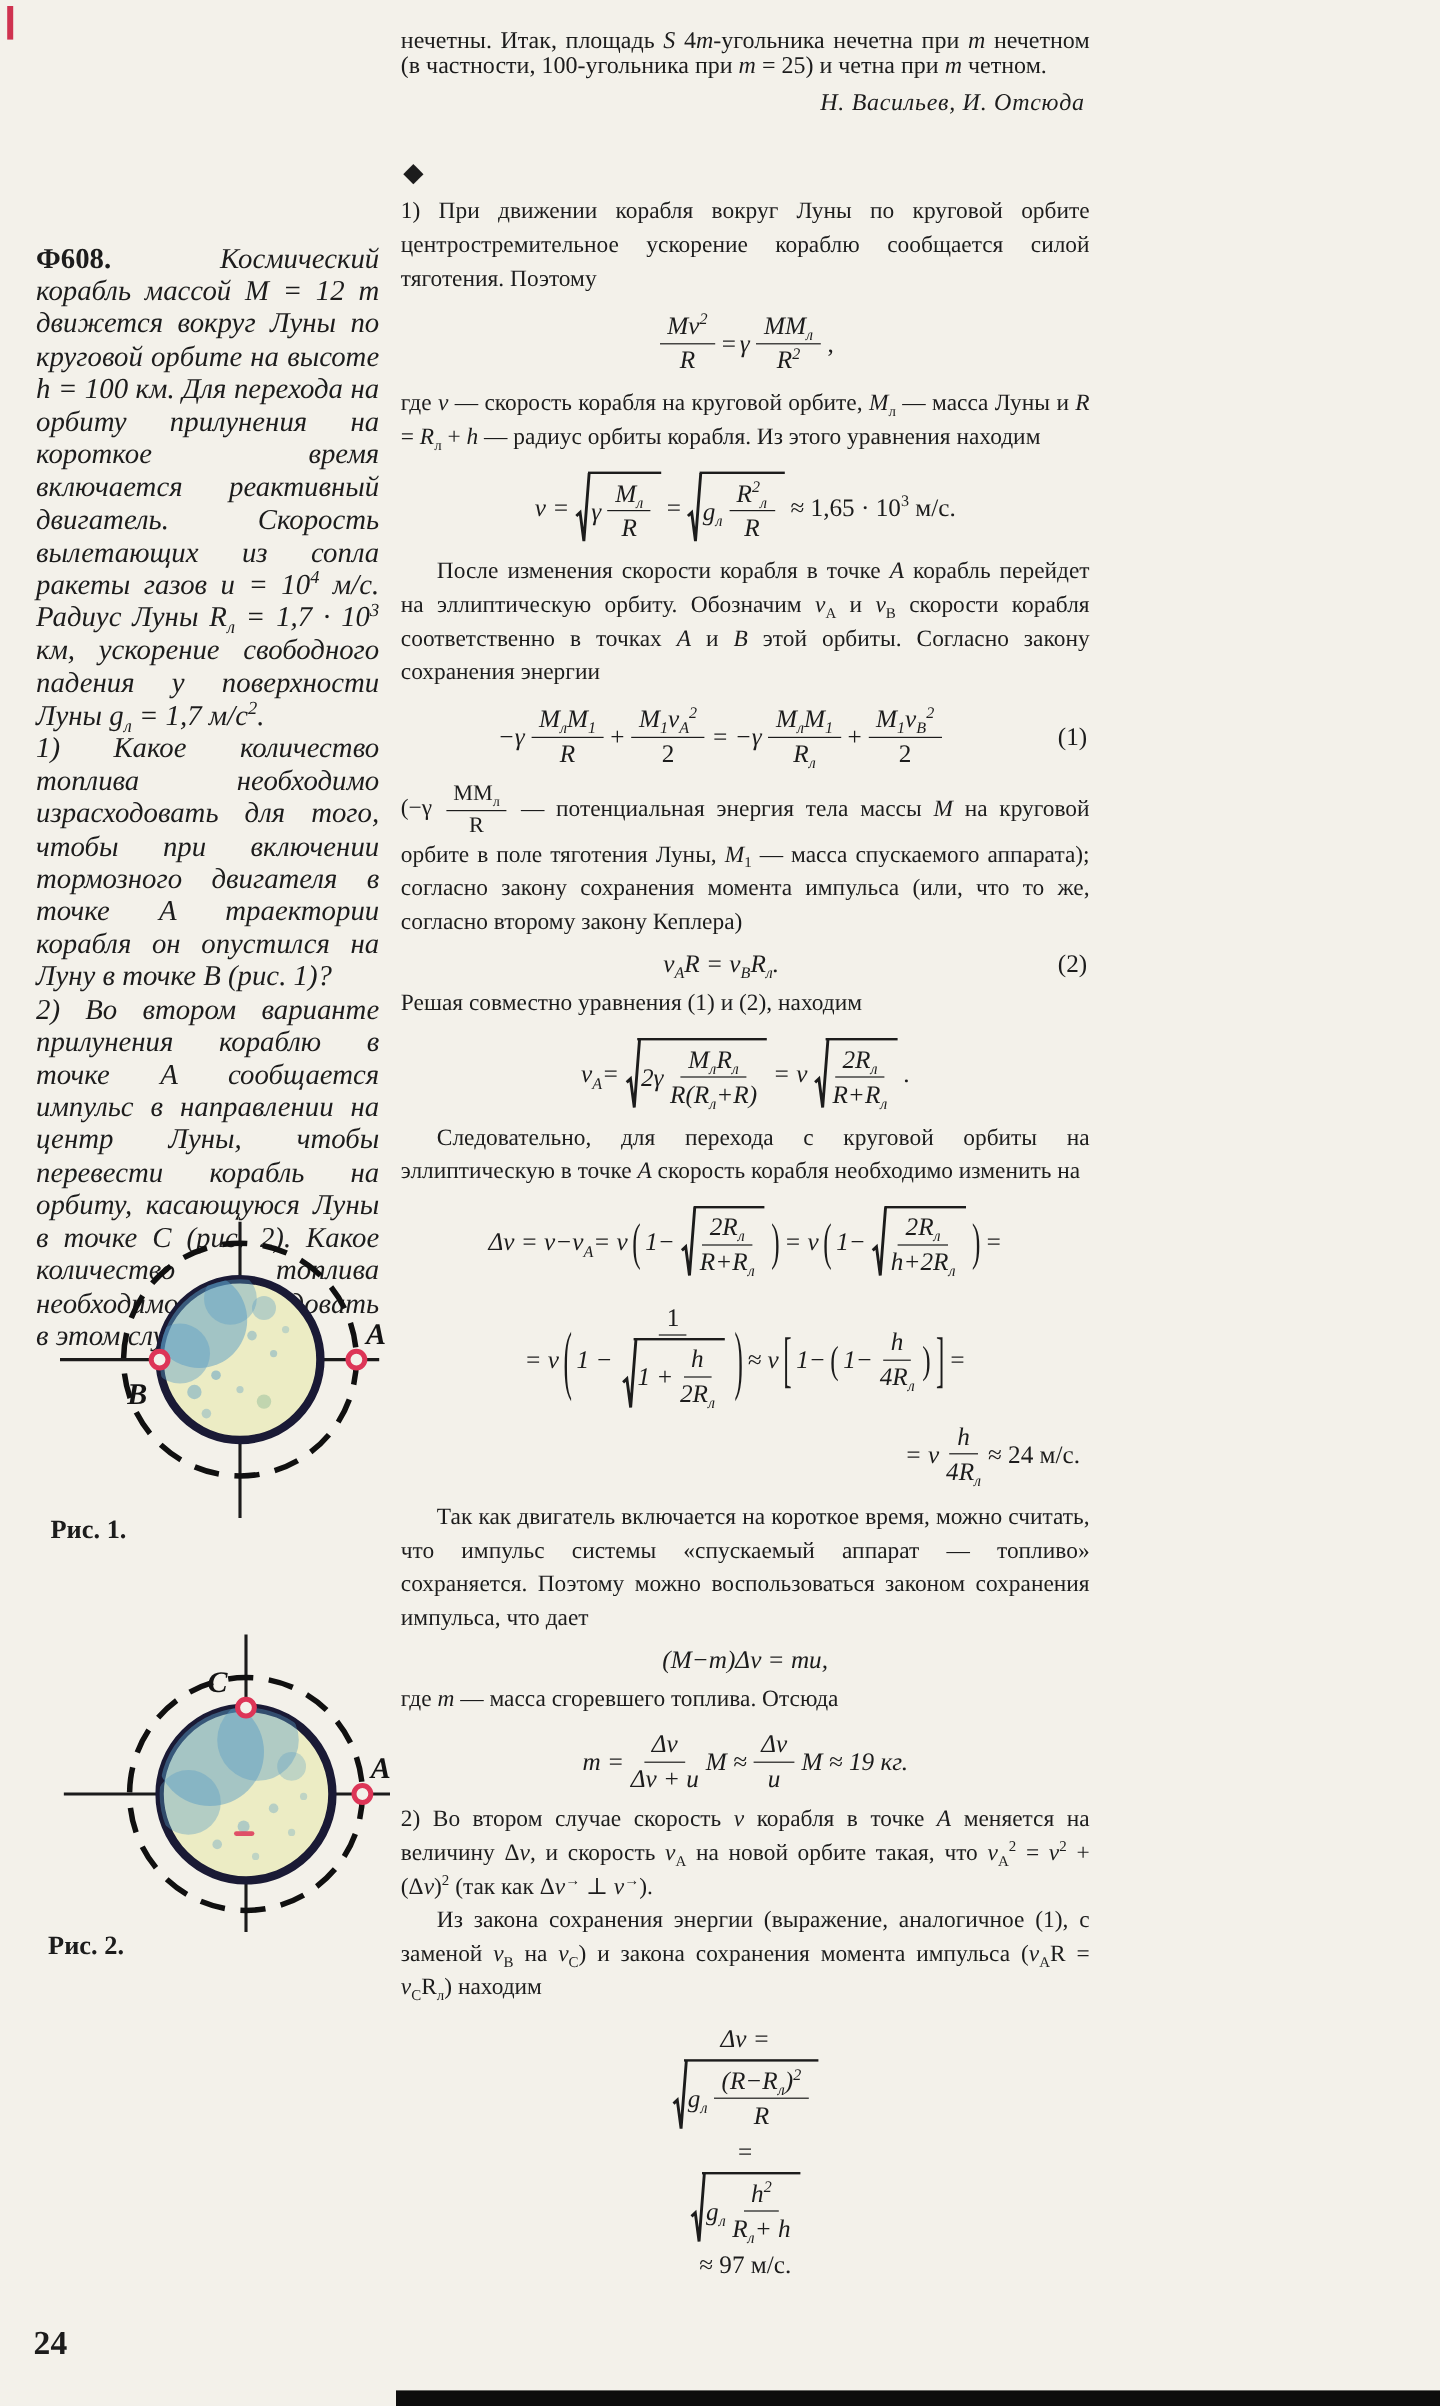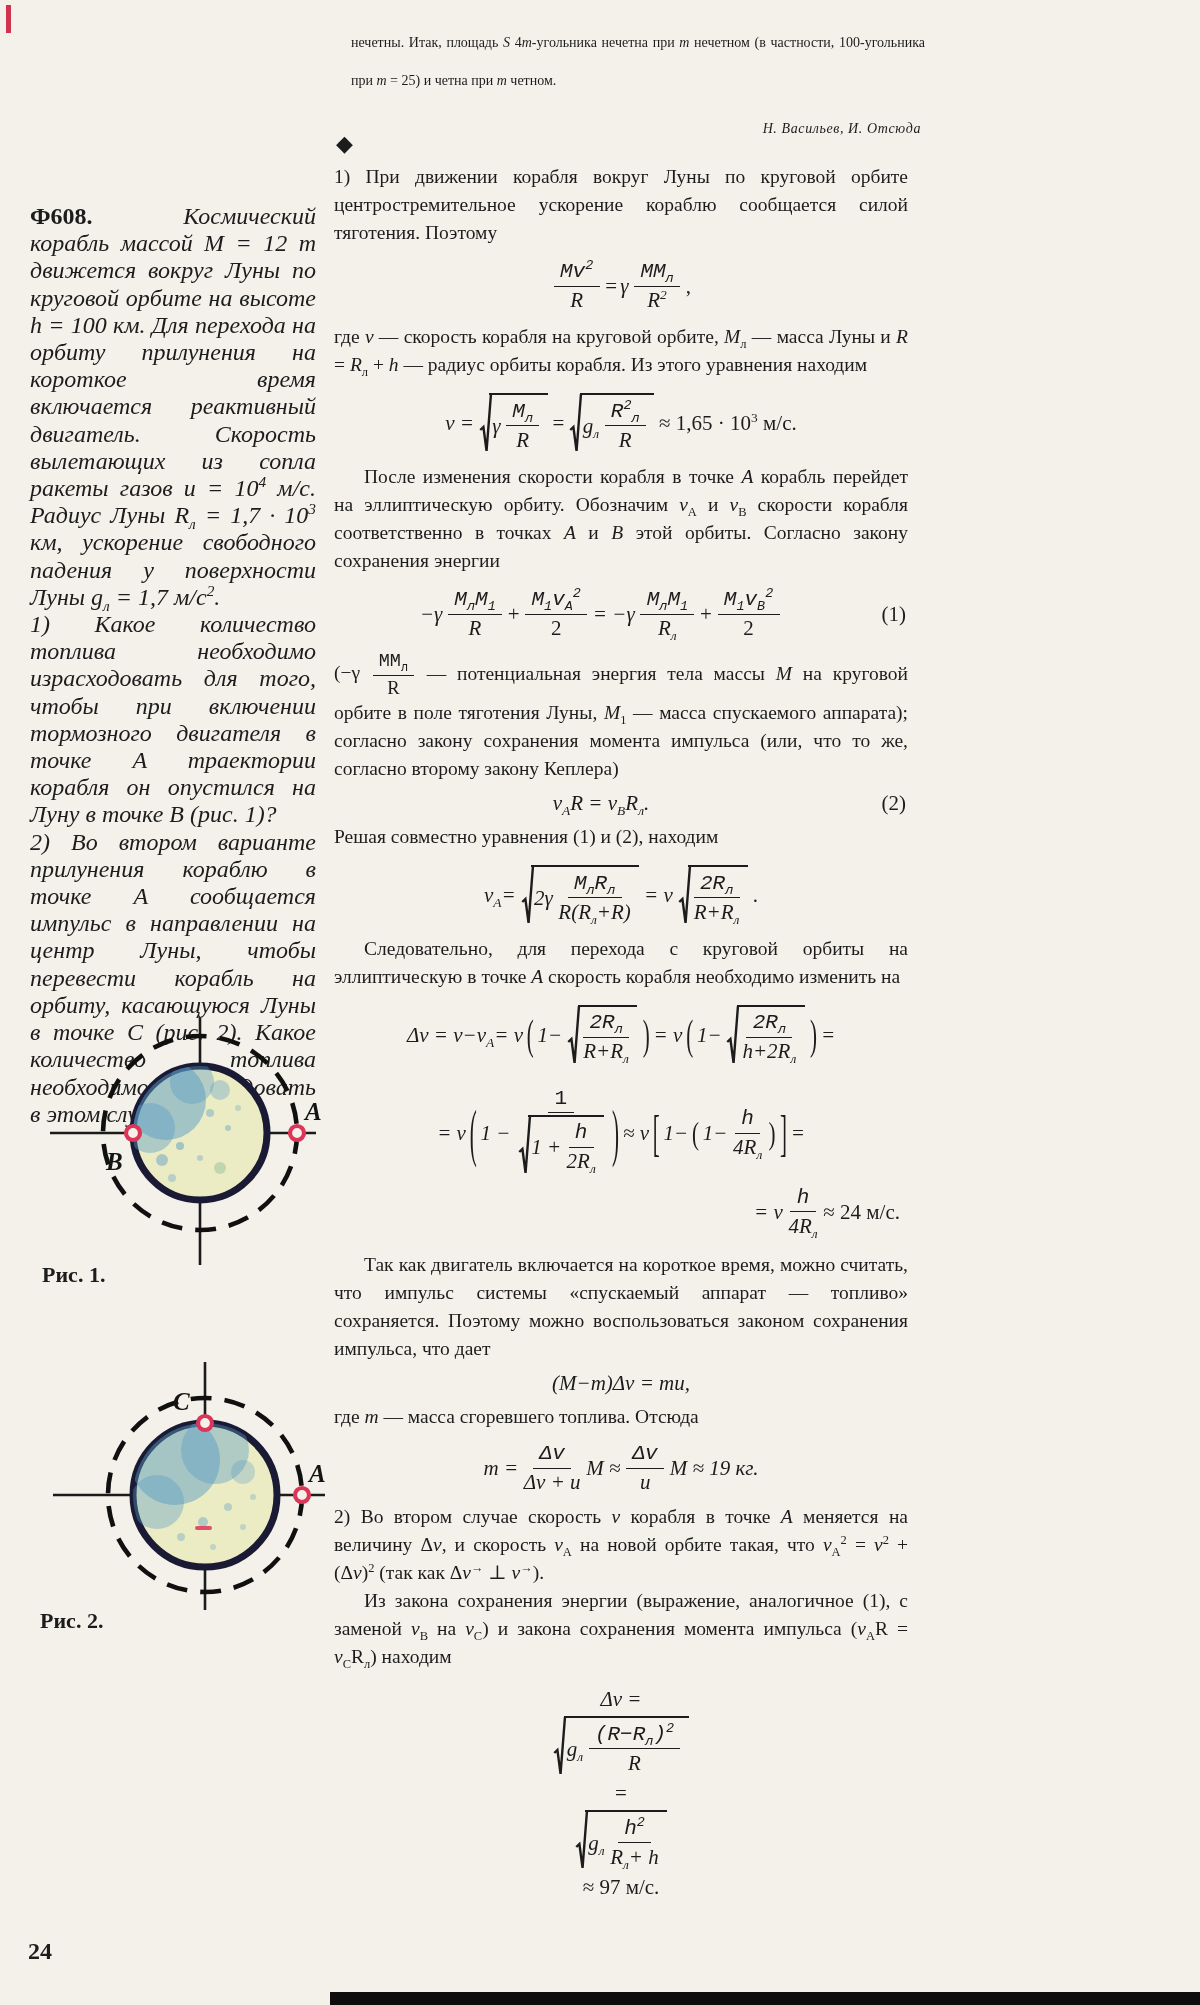--- a/index.html
+++ b/index.html
@@ -4,38 +4,38 @@
 <title>Журнал — задача Ф608</title>
 <style>
   html,body{margin:0;padding:0;}
   body{
     width:1200px;height:2005px;position:relative;overflow:hidden;
     background:#f3f1ea;color:#1c1c1c;
     font-family:"Liberation Serif","DejaVu Serif","DejaVu Sans",serif;
   }
   .abs{position:absolute;}
   
-  .top-block{left:334px;top:24px;width:574px;font-size:14px;line-height:38px;text-align:justify;margin-left:17px;}
+  .top-block{left:334px;top:24px;width:574px;font-size:20px;line-height:21px;text-align:justify;}
   .authors{margin-top:10px;text-align:right;font-style:italic;letter-spacing:.6px;padding-right:4px;}
   .diamond{left:336px;top:131px;font-size:22px;}
   .problem{left:30px;top:203px;width:286px;font-size:24px;line-height:27.2px;font-style:italic;text-align:justify;}
   .problem p{margin:0;}
   .prob-id{font-style:normal;font-weight:bold;}
   .solution{left:334px;top:163px;width:574px;font-size:19.5px;line-height:28px;text-align:justify;}
   .solution p{margin:0;}
   .indent{text-indent:30px;}
   sub,sup{font-size:64%;line-height:0;}
   
   .eq{display:flex;align-items:center;justify-content:center;gap:.15em;
       font-size:21px;font-style:italic;position:relative;flex-wrap:nowrap;}
   .eq .up{font-style:normal;}
   .eq-tag{position:absolute;right:2px;font-style:normal;}
   .frac{display:inline-flex;flex-direction:column;align-items:center;vertical-align:middle;
         margin:0 .12em;line-height:1.2;text-align:center;}
-  .frac>.num{border-bottom:1.8px solid currentColor;padding:0 .3em .07em;font-family:Liberation Mono, monospace;}
+  .frac>.num{border-bottom:1.8px solid currentColor;padding:0 .3em .07em;}
   .frac>.den{padding-top:.07em;}
   .frac.inline{font-size:.95em;}
   .sqrt{display:inline-flex;align-items:stretch;margin:0 .08em;}
   .sqrt>.sign{width:.6em;position:relative;flex:none;}
   .sqrt>.sign svg{position:absolute;inset:0;width:100%;height:100%;overflow:visible;}
   .sqrt>.rad{display:inline-flex;align-items:center;gap:.14em;
              border-top:2.2px solid currentColor;padding:.16em .28em 0 .14em;margin-left:-2px;}
   .par{display:inline-block;font-style:normal;font-weight:300;margin:0 .03em;}
   .py15{transform:scaleY(1.55);}
   .py2{transform:scaleY(2.05);}
@@ -50,21 +50,21 @@
   .m-eq6b{margin:8px 0 4px;}
   .m-eq6c{margin:4px 8px 12px 0;justify-content:flex-end;}
   .m-eq7{margin:6px 0 6px;}
   .m-eq8{margin:10px 0 8px;}
   .m-eq9{margin:14px 0 0;flex-direction:column;}
   
   .figure svg{display:block;}
   .fig-caption{font-weight:bold;font-size:22px;}
   .fig-label{font-family:"Liberation Serif","DejaVu Serif",serif;font-style:italic;font-weight:bold;font-size:25px;fill:#141414;}
   
-  .page-num{left:28px;top:1938px;font-weight:bold;font-size:24px;}
+  .page-num{left:28px;top:1938px;font-weight:bold;font-size:28px;}
   .bottom-bar{left:330px;top:1992px;width:870px;height:13px;background:#0d0d0d;}
   .red-tick{left:6px;top:5px;width:5px;height:28px;background:#cf3350;}
 </style>
 </head>
 <body>
 
 <div class="abs red-tick"></div>
 <div class="abs page-num">24</div>
 <div class="abs bottom-bar"></div>
 

